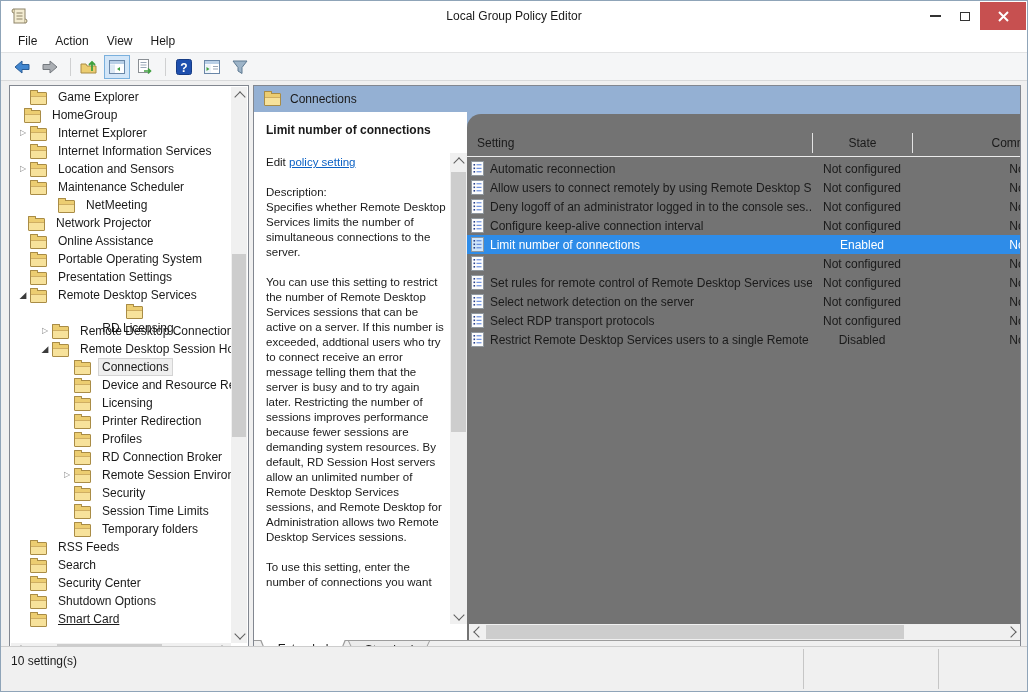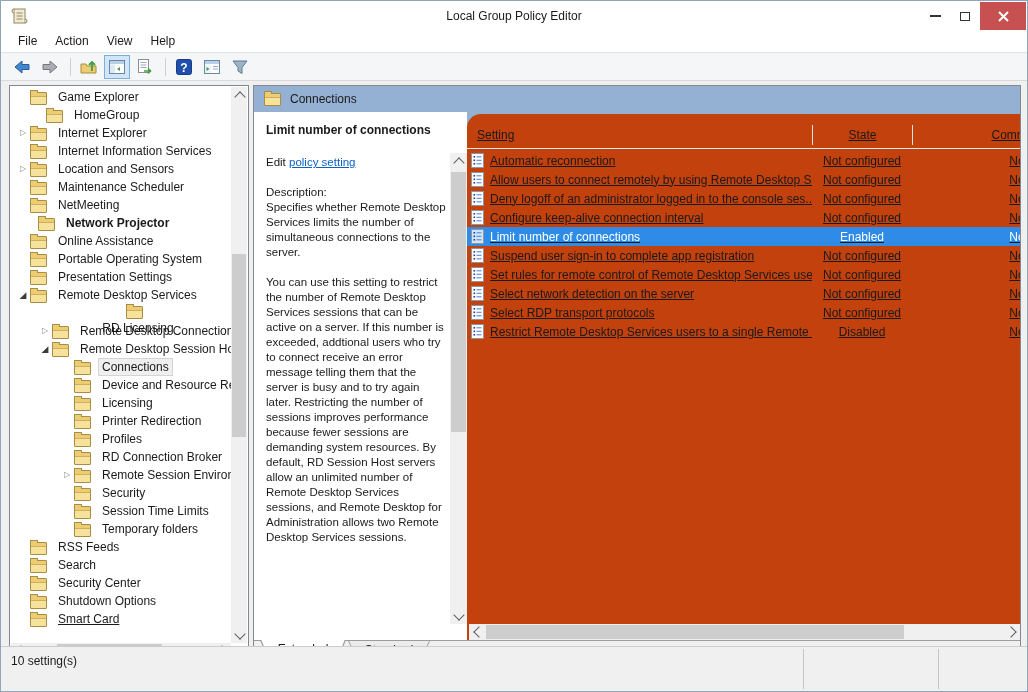--- a/index.html
+++ b/index.html
@@ -56,21 +56,21 @@
   .pane-body{position:absolute;top:26px;left:0;right:0;bottom:20px;background:#fff;}
   
   .desc{position:absolute;left:0;top:0;width:196px;bottom:0;box-sizing:border-box;padding:9px 3px 0 12px;font-size:11.5px;line-height:15px;overflow:hidden;}
   .desc-title{font-weight:bold;font-size:12px;margin:2px 0 17px 0;}
   .desc p{margin:0 0 15px 0;}
   .policy-link{color:#0b61c4;text-decoration:underline;cursor:pointer;}
   .desc-scroll{left:196px;top:41px;width:17px;height:471px;}
   
   .listcol{position:absolute;left:213px;top:0;right:0;bottom:0;overflow:hidden;}
   .bluecap{position:absolute;top:0;left:0;right:0;height:16px;background:#94b0d3;}
-  .listpanel{position:absolute;top:2px;left:0;right:0;bottom:0;background:#c2410c;border-top-left-radius:14px;padding-top:8px;overflow:hidden;text-decoration:underline;}
+  .listpanel{position:absolute;top:2px;left:0;right:0;bottom:0;background:#737373;border-top-left-radius:14px;padding-top:16px;overflow:hidden;}
   .lv-header{display:flex;height:26px;align-items:center;border-bottom:1px solid #ebebeb;width:655px;}
   .lv-rows{margin-top:2px;width:655px;}
   .lv-row{display:flex;height:19px;align-items:center;}
   .lv-row.selected{background:#2e8ce8;color:#fff;}
   .c-setting{flex:none;width:345px;box-sizing:border-box;display:flex;align-items:center;overflow:hidden;white-space:nowrap;}
   .lv-header .c-setting{padding-left:10px;}
   .lv-row .c-setting{padding-left:4px;}
   .c-state{flex:none;width:100px;text-align:center;box-sizing:border-box;white-space:nowrap;}
   .c-comment{flex:none;width:210px;text-align:center;box-sizing:border-box;white-space:nowrap;}
   .lv-header .c-state,.lv-header .c-comment{border-left:1px solid #e3e3e3;height:20px;line-height:20px;}
@@ -188,21 +188,21 @@
   </div>
 
   <div class="tree-panel">
     <div class="tree-rows">
 
     <div class="tree-row" style="padding-left: 6px; align-items: center;">
           <span class="expand-arrow"></span>
           <span class="folder"></span>
           <span class="tree-label">Game Explorer</span>
         </div>
-        <div class="tree-row" style="padding-left: 6px; margin-left: 16px;">
+        <div class="tree-row" style="">
           <span class="expand-arrow"></span>
           <span class="folder"></span>
           <span class="tree-label">HomeGroup</span>
         </div>
         <div class="tree-row" style="padding-left: 6px;">
           <span class="expand-arrow">▷</span>
           <span class="folder"></span>
           <span class="tree-label">Internet Explorer</span>
         </div>
         <div class="tree-row" style="padding-left: 6px;">
@@ -213,26 +213,26 @@
         <div class="tree-row" style="padding-left: 6px;">
           <span class="expand-arrow">▷</span>
           <span class="folder"></span>
           <span class="tree-label">Location and Sensors</span>
         </div>
         <div class="tree-row" style="padding-left: 6px;">
           <span class="expand-arrow"></span>
           <span class="folder"></span>
           <span class="tree-label">Maintenance Scheduler</span>
         </div>
-        <div class="tree-row" style="padding-left: 6px;">
+        <div class="tree-row" style="padding-left: 6px; margin-left: 28px;">
           <span class="expand-arrow"></span>
           <span class="folder"></span>
           <span class="tree-label">NetMeeting</span>
         </div>
-        <div class="tree-row" style="padding-left: 14px; font-weight: bold;">
+        <div class="tree-row" style="padding-left: 4px;">
           <span class="expand-arrow"></span>
           <span class="folder"></span>
           <span class="tree-label">Network Projector</span>
         </div>
         <div class="tree-row" style="padding-left: 6px;">
           <span class="expand-arrow"></span>
           <span class="folder"></span>
           <span class="tree-label">Online Assistance</span>
         </div>
         <div class="tree-row" style="padding-left: 6px;">
@@ -367,20 +367,21 @@
       <span class="pane-header-title">Connections</span>
     </div>
 
     <div class="pane-body">
 
       <div class="desc">
         <div class="desc-title">Limit number of connections</div>
         <p><span>Edit </span><a class="policy-link">policy setting</a></p>
         <p><span>Description:</span><br><span>Specifies whether Remote Desktop Services limits the number of simultaneous connections to the server.</span></p>
         <p>You can use this setting to restrict the number of Remote Desktop Services sessions that can be active on a server. If this number is exceeded, addtional users who try to connect receive an error message telling them that the server is busy and to try again later. Restricting the number of sessions improves performance because fewer sessions are demanding system resources. By default, RD Session Host servers allow an unlimited number of Remote Desktop Services sessions, and Remote Desktop for Administration allows two Remote Desktop Services sessions.</p>
+        <p>To use this setting, enter the number of connections you want</p>
       </div>
       <div class="sb desc-scroll">
         <div class="sb-arrow" style="top:0;left:0;">
             <span class="chev up"></span>
           </div>
         <div class="sb-thumb" style="left:1px;right:1px;top:19px;height:260px;"></div>
         <div class="sb-arrow" style="bottom:0;left:0;">
             <span class="chev down"></span>
           </div>
       </div>
@@ -479,21 +480,20 @@
                 <div class="c-setting">
                   <svg class="doc-icon" width="13" height="15" viewBox="0 0 13 15">
                     <rect class="bg" x="0.5" y="0.5" width="12" height="14" fill="#fdfdfd" stroke="#8f979e"></rect>
                     <rect x="2.5" y="3" width="1.6" height="1.6" fill="#27408b"></rect>
                     <rect x="2.5" y="6.5" width="1.6" height="1.6" fill="#27408b"></rect>
                     <rect x="2.5" y="10" width="1.6" height="1.6" fill="#27408b"></rect>
                     <line x1="5.5" y1="3.8" x2="10.5" y2="3.8" stroke="#4f7bd9"></line>
                     <line x1="5.5" y1="7.3" x2="10.5" y2="7.3" stroke="#4f7bd9"></line>
                     <line x1="5.5" y1="10.8" x2="10.5" y2="10.8" stroke="#4f7bd9"></line>
                   </svg>
-                  <span>Suspend user sign-in to complete app registration</span>
                 </div>
                 <div class="c-state">Not configured</div>
                 <div class="c-comment">No</div>
               </div>
               <div class="lv-row">
                 <div class="c-setting">
                   <svg class="doc-icon" width="13" height="15" viewBox="0 0 13 15">
                     <rect class="bg" x="0.5" y="0.5" width="12" height="14" fill="#fdfdfd" stroke="#8f979e"></rect>
                     <rect x="2.5" y="3" width="1.6" height="1.6" fill="#27408b"></rect>
                     <rect x="2.5" y="6.5" width="1.6" height="1.6" fill="#27408b"></rect>

